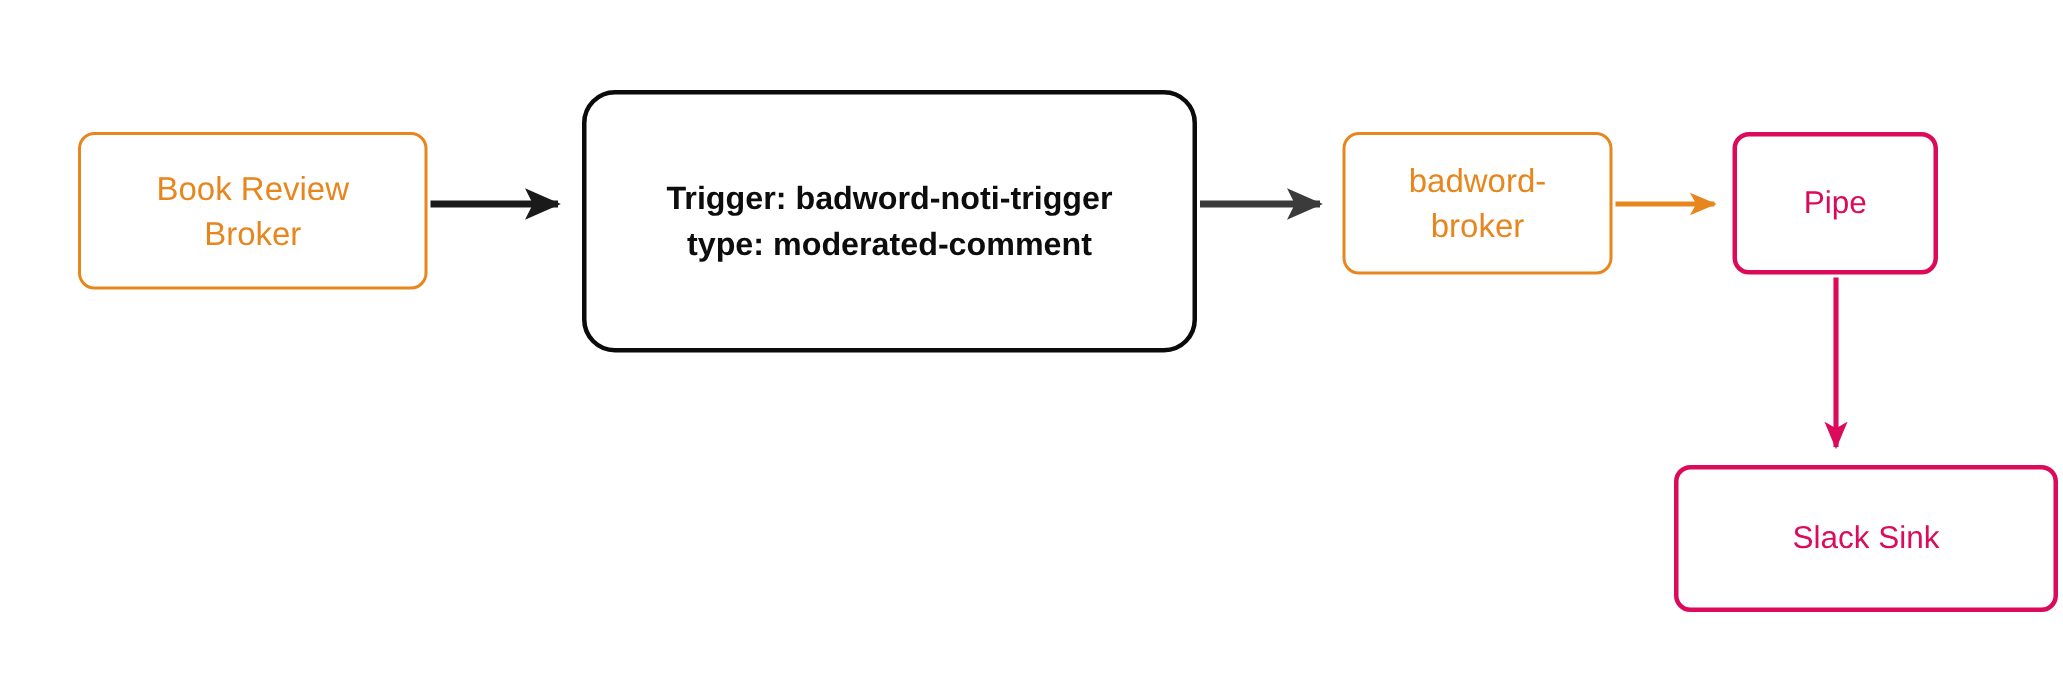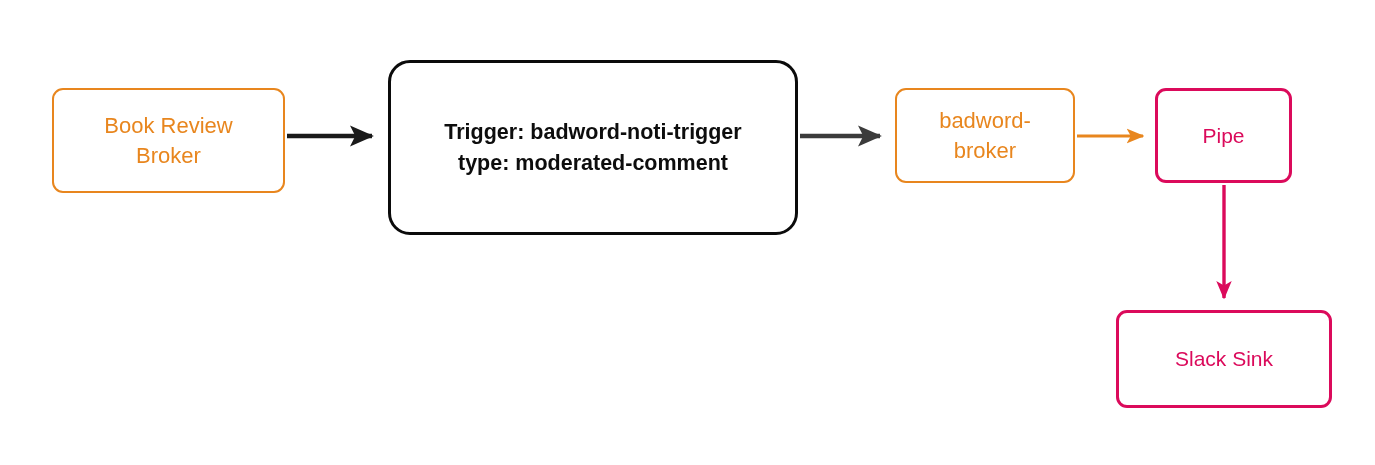--- a/index.html
+++ b/index.html
@@ -77,21 +77,21 @@
   }
   .trigger-line { white-space: nowrap; }
   .t-bold { font-weight: 700; }
   .t-norm { font-weight: 700; }
 
   
   #node-book-review-broker { left: 52px;   top: 88px;  width: 233px; height: 105px; }
   #node-trigger            { left: 388px;  top: 48px;  width: 410px; height: 175px; margin-top: 12px; }
   #node-badword-broker     { left: 895px;  top: 88px;  width: 180px; height: 95px; }
   #node-pipe               { left: 1155px; top: 88px;  width: 137px; height: 95px; }
-  #node-slack-sink         { left: 1116px; top: 310px; width: 216px; height: 98px; }
+  #node-slack-sink         { left: 1116px; top: 310px; width: 256px; height: 98px; }
 </style>
 </head>
 <body>
 
 <div id="canvas">
 
   <svg id="edges" viewBox="0 0 1375 465" xmlns="http://www.w3.org/2000/svg">
     <defs>
       <marker id="ah-black" viewBox="0 0 10 10" refX="9.2" refY="5" markerWidth="5.2" markerHeight="5.2" orient="auto-start-reverse">
         <path d="M 0 0.6 L 10 5 L 0 9.4 L 2.2 5 Z" fill="#1a1a1a"></path>

